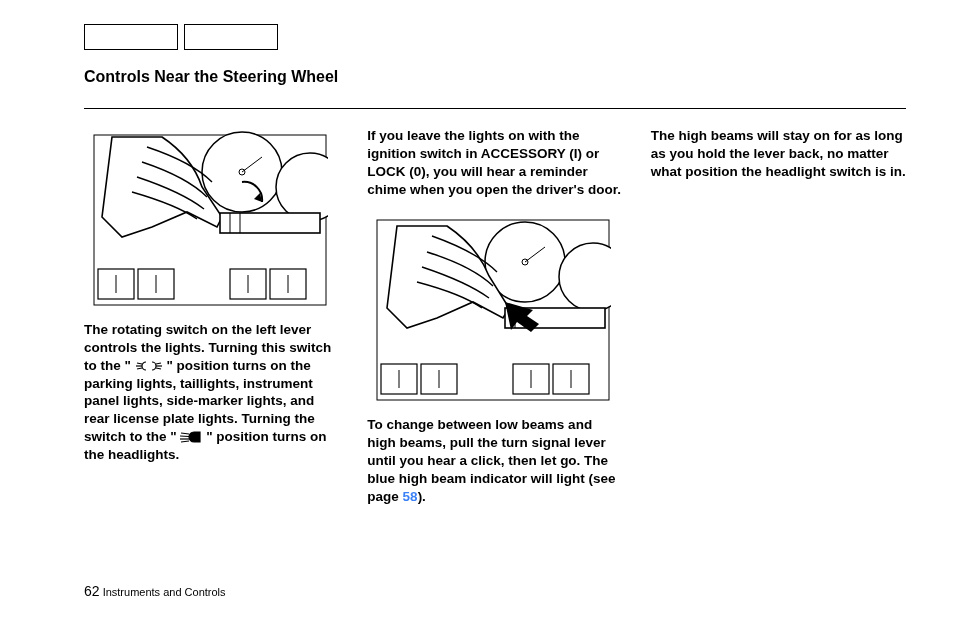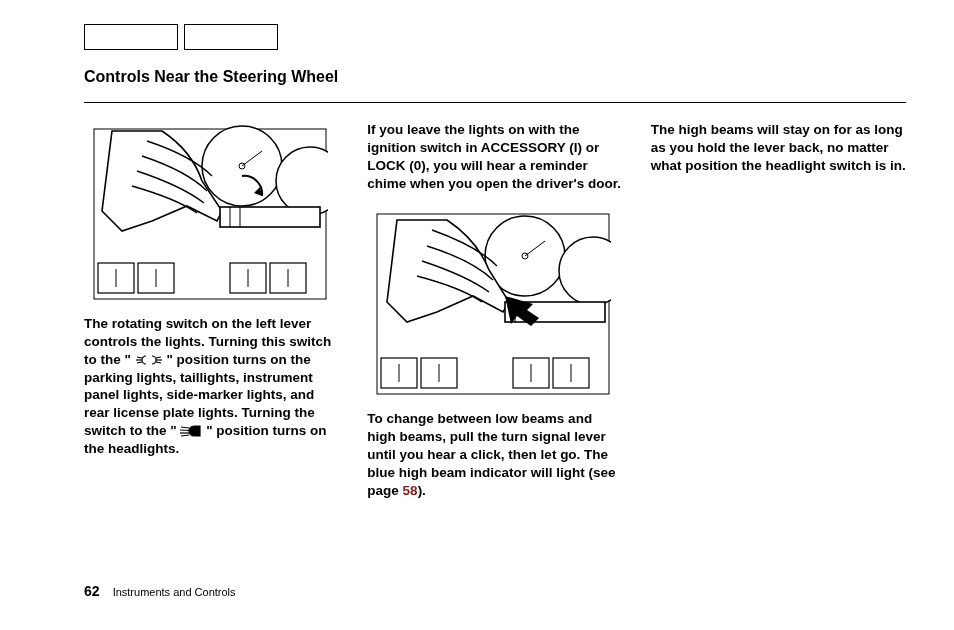--- a/index.html
+++ b/index.html
@@ -21,21 +21,21 @@
   }
   .top-boxes .box {
     width: 94px;
     height: 26px;
     border: 1.5px solid #000;
     background: #fff;
   }
   .page-title {
     font-size: 16px;
     font-weight: bold;
-    margin-bottom: 15px;
+    margin-bottom: 21px;
   }
   hr.rule {
     border: none;
     border-top: 1.5px solid #000;
     margin-bottom: 18px;
   }
   .columns {
     display: flex;
     gap: 28px;
   }
@@ -55,33 +55,32 @@
   }
   .para {
     margin-bottom: 14px;
     font-weight: bold;
   }
   .para .inline-icon {
     display: inline-block;
     vertical-align: -2px;
   }
   .link {
-    color: #7f1d1d;
+    color: #3b82f6;
     text-decoration: none;
   }
   .footer {
     position: absolute;
     left: 84px;
     bottom: 30px;
     font-size: 11px;
   }
   .footer .pnum {
     font-size: 14px;
-    font-weight: bold;
-    margin-right: 10px;
+    font-weight: normal;
   }
   .footer .sect {
     font-weight: normal;
   }
 </style>
 </head>
 <body>
 
 <div class="top-boxes">
   <div class="box"></div>

